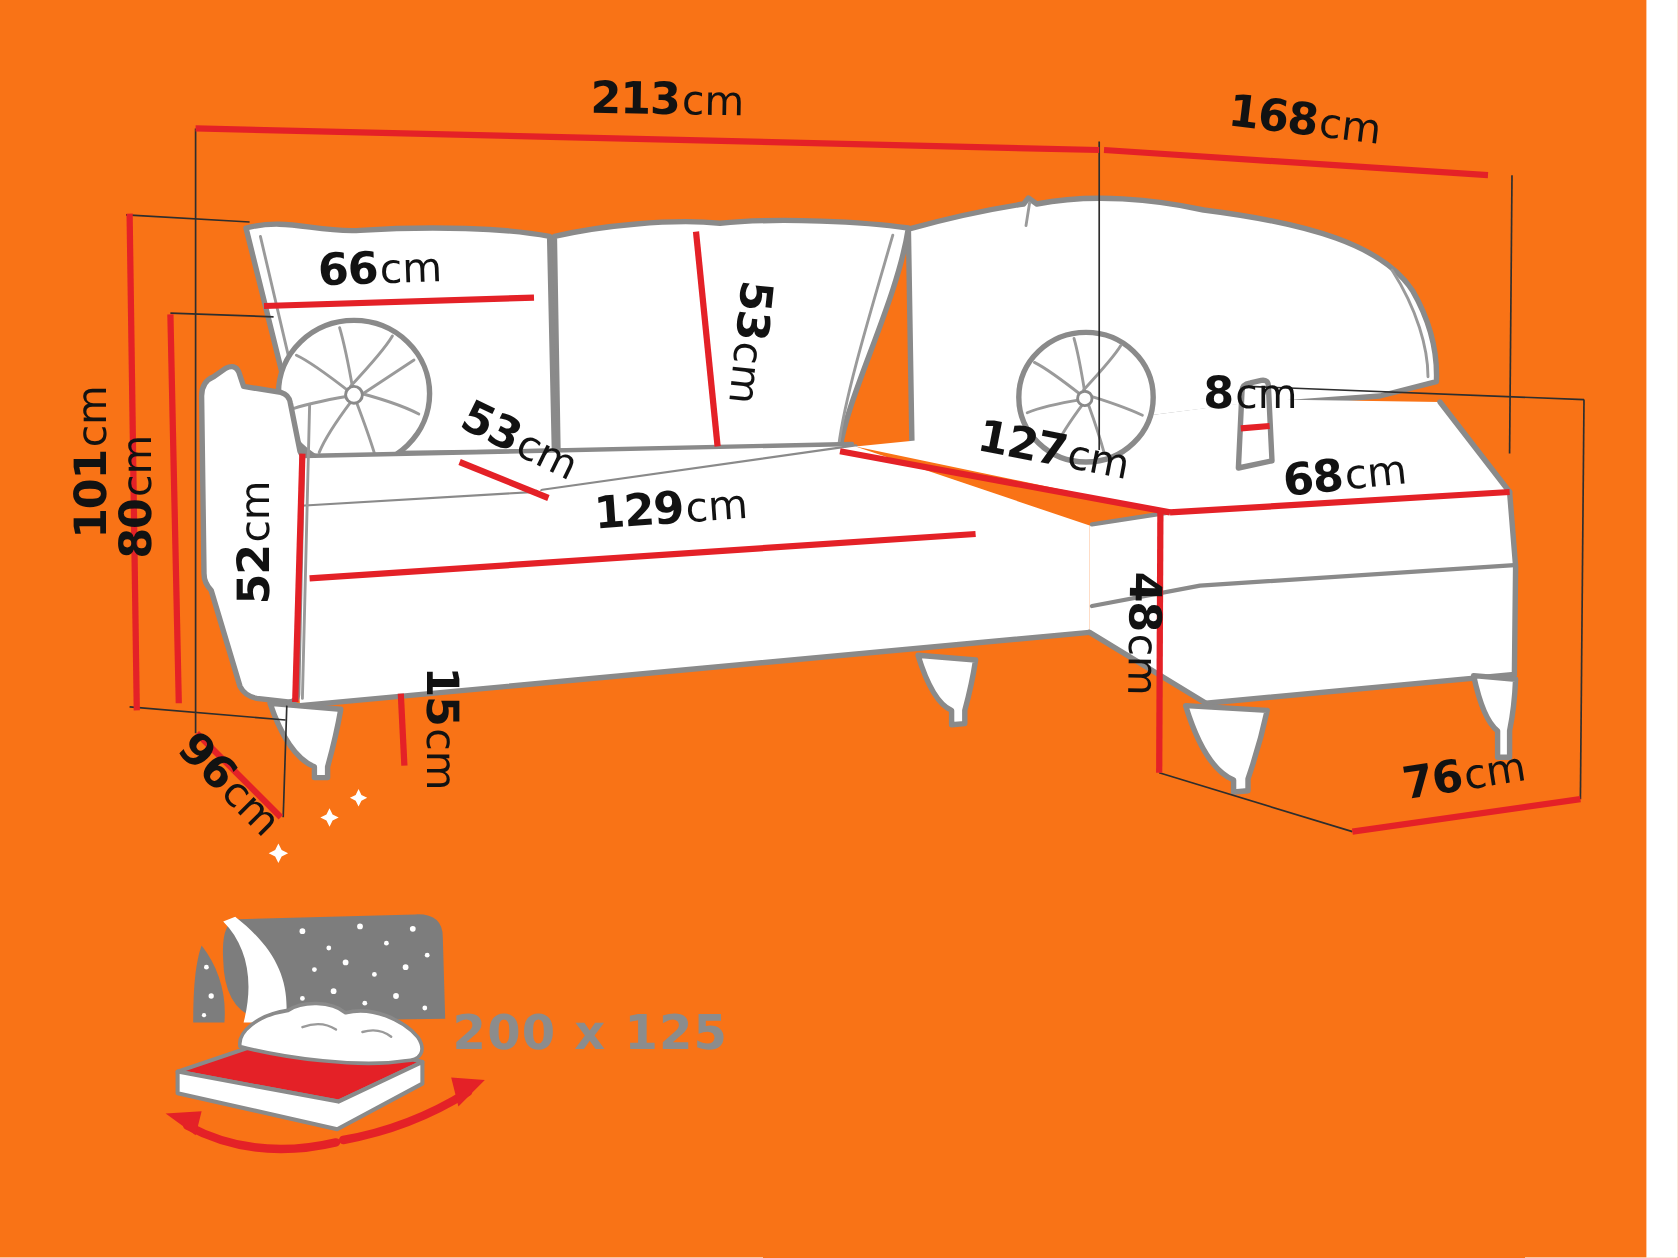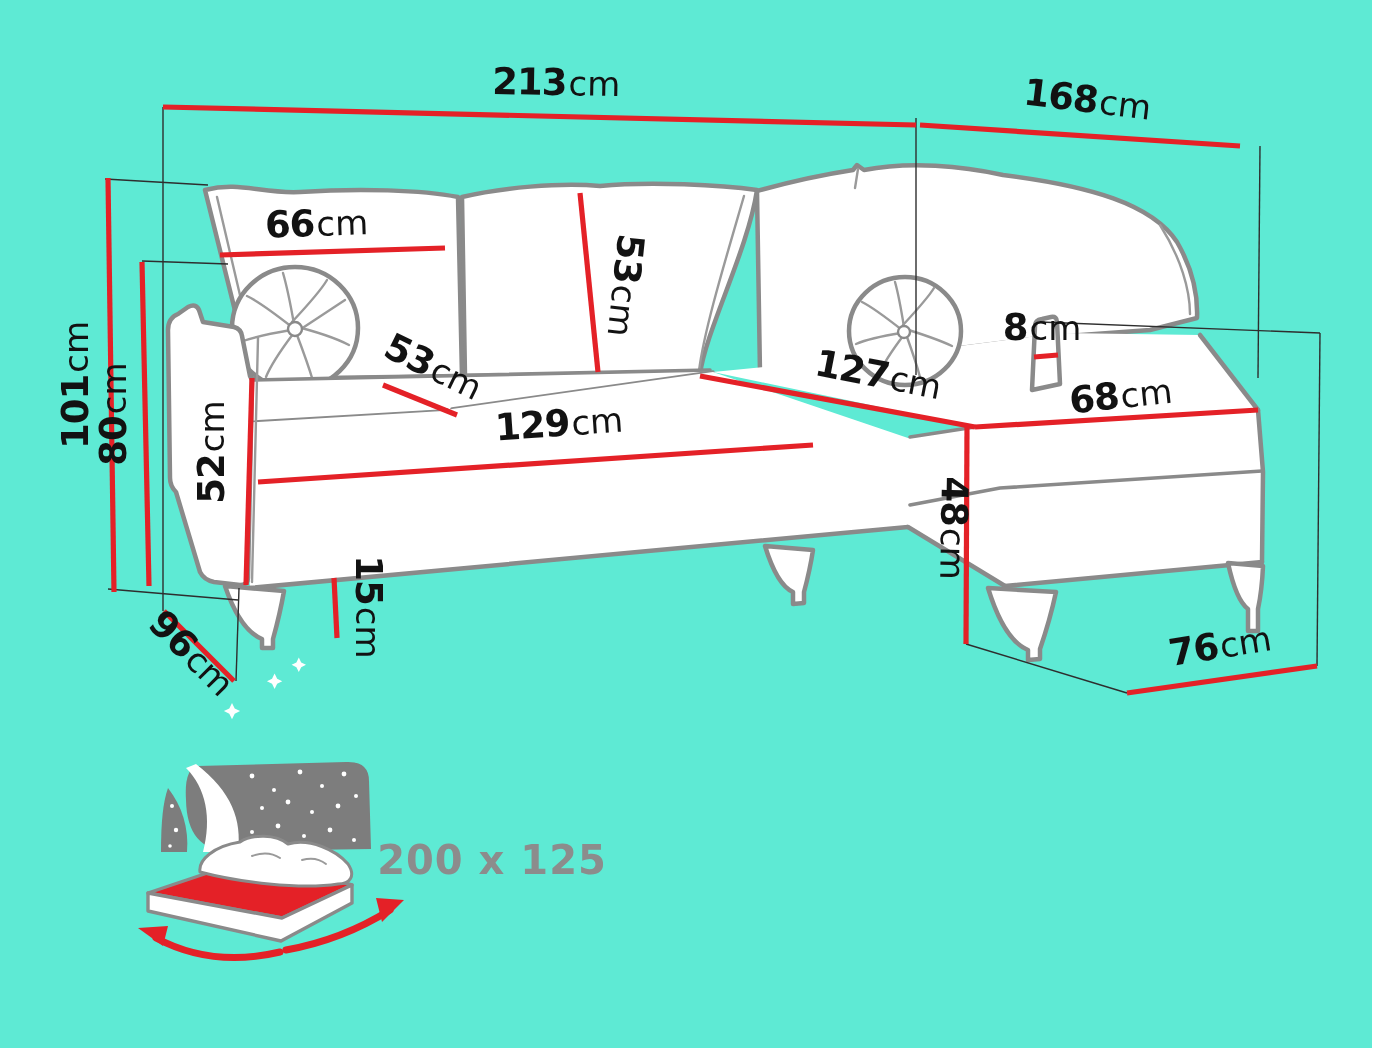--- a/index.html
+++ b/index.html
@@ -1,16 +1,16 @@
 <!DOCTYPE html>
 <html><head>
 <meta charset="utf-8">
 <style>
   html,body{margin:0;padding:0;background:#ffffff;}
-  .stage{width:1372px;height:1048px;position:relative;background:#5eead4;overflow:hidden;}
+  .stage{width:1372px;height:1048px;position:relative;background:#f97316;overflow:hidden;}
   svg{display:block;}
   text{font-family:"DejaVu Sans","Liberation Sans",sans-serif;fill:#121212;}
   .dim{text-anchor:middle;}
   .num{font-weight:700;font-size:37px;letter-spacing:-1px;}
   .unit{font-weight:400;font-size:34px;letter-spacing:0px;}
   .bedsize{font-weight:700;font-size:40px;fill:#8c8c8c;text-anchor:middle;letter-spacing:1px;}
   .outline{stroke:#8a8a8a;stroke-width:4.5;fill:none;stroke-linecap:round;stroke-linejoin:round;}
   .outline-fill{stroke:#8a8a8a;stroke-width:4.5;fill:#ffffff;stroke-linecap:round;stroke-linejoin:round;}
   .fillonly{fill:#ffffff;stroke:none;}
   .detail{stroke:#9a9a9a;stroke-width:2.4;fill:none;stroke-linecap:round;}

